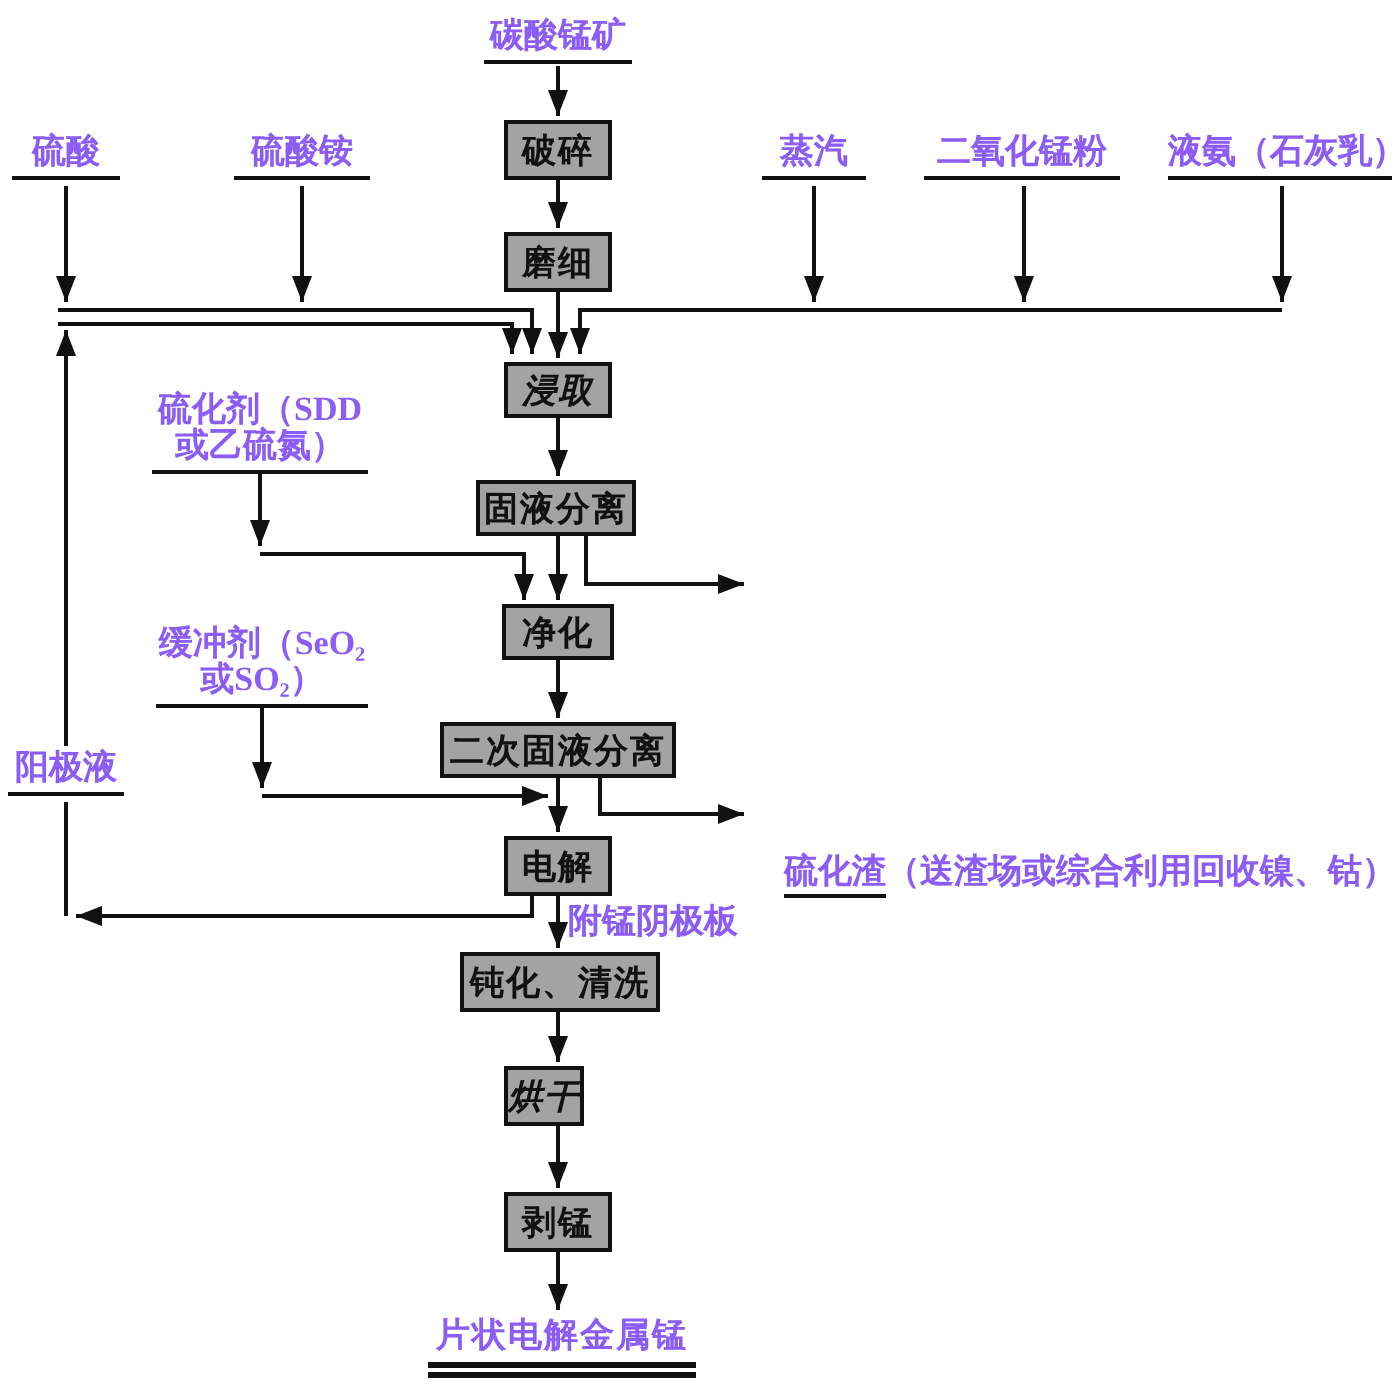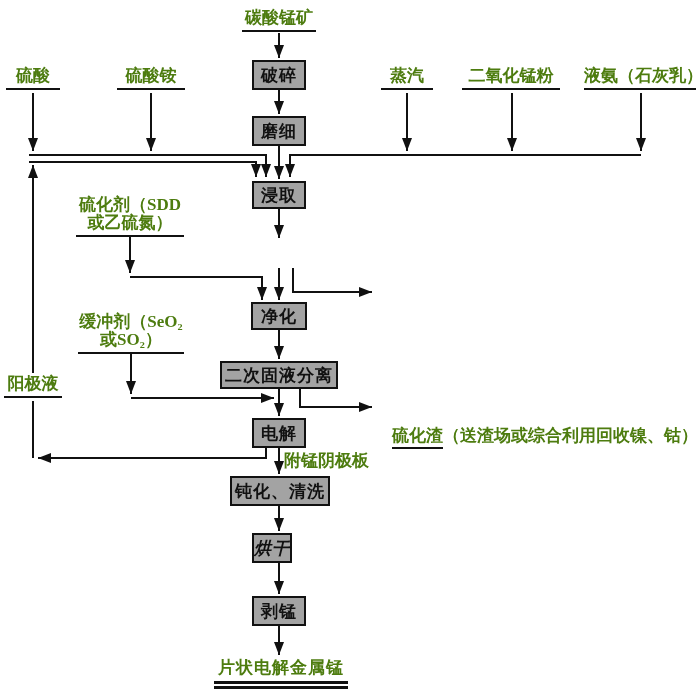--- a/index.html
+++ b/index.html
@@ -9,21 +9,21 @@
     color:#111111; overflow:hidden;
   }
   #wires { position:absolute; left:0; top:0; width:700px; height:700px; }
   .pbox {
     position:absolute; box-sizing:border-box; border:2px solid #111111;
     background:#a3a3a3; display:flex; align-items:center; justify-content:center;
     font-weight:bold; font-size:17px; letter-spacing:1px; white-space:nowrap;
   }
   .label {
     position:absolute; font-weight:bold; font-size:17px; line-height:19px;
-    color:#4d7c0f; white-space:nowrap;
+    color:#8b5cf6; white-space:nowrap;
   }
   .ulabel { text-align:center; border-bottom:2px solid #111111; padding-bottom:3px; }
   .twoline { line-height:18px; white-space:normal; }
   .u { border-bottom:2px solid #111111; padding-bottom:2px; }
   .product {
     text-align:center; padding-bottom:4px; border-bottom:8px double #111111;
     letter-spacing:1px;
   }
 </style>
 </head>
@@ -91,21 +91,22 @@
   </div>
   <div class="label ulabel twoline" style="left:78px; top:313px; width:106px;">
     <div>缓冲剂（SeO₂</div>
     <div>或SO₂）</div>
   </div>
 
   <div class="label ulabel" style="left:4px; top:374px; width:58px;">阳极液</div>
 
   <div class="pbox" style="left:252px; top:60px;  width:54px; height:30px;">破碎</div>
   <div class="pbox" style="left:252px; top:116px; width:54px; height:30px;">磨细</div>
-  <div class="pbox" style="left:252px; top:181px; width:54px; height:28px;">浸取</div>
+  <div class="pbox" style="left:252px; top:181px; width:54px; height:28px;font-style:italic;">浸取</div>
+  <div class="pbox" style="left:238px; top:240px; width:80px; height:28px;">固液分离</div>
   <div class="pbox" style="left:251px; top:302px; width:56px; height:28px;">净化</div>
   <div class="pbox" style="left:220px; top:361px; width:118px; height:28px;">二次固液分离</div>
   <div class="pbox" style="left:252px; top:418px; width:54px; height:30px;">电解</div>
   <div class="pbox" style="left:230px; top:476px; width:100px; height:30px;">钝化、清洗</div>
   <div class="pbox" style="left:252px; top:533px; width:40px; height:30px;font-style:italic;">烘干</div>
   <div class="pbox" style="left:252px; top:596px; width:54px; height:30px;text-align:center;">剥锰</div>
 
   <div class="label" style="left:284px; top:451px;">附锰阴极板</div>
 
 

